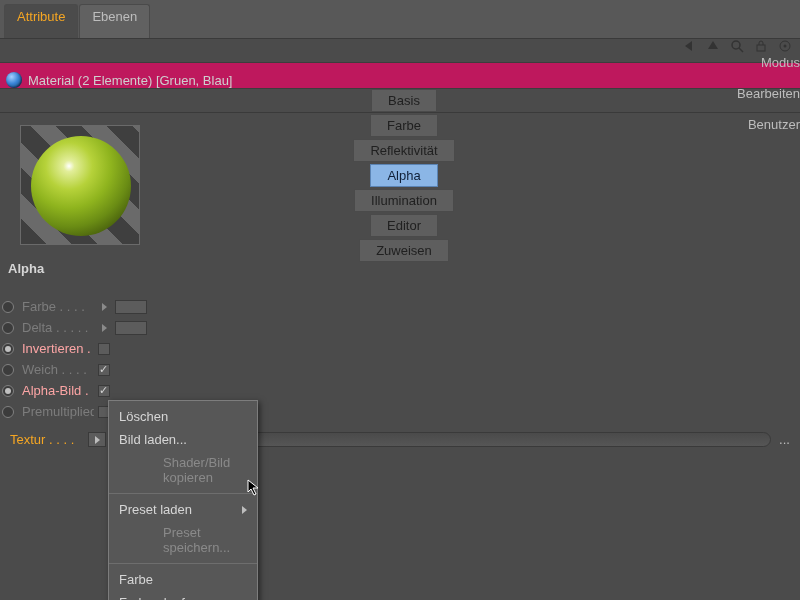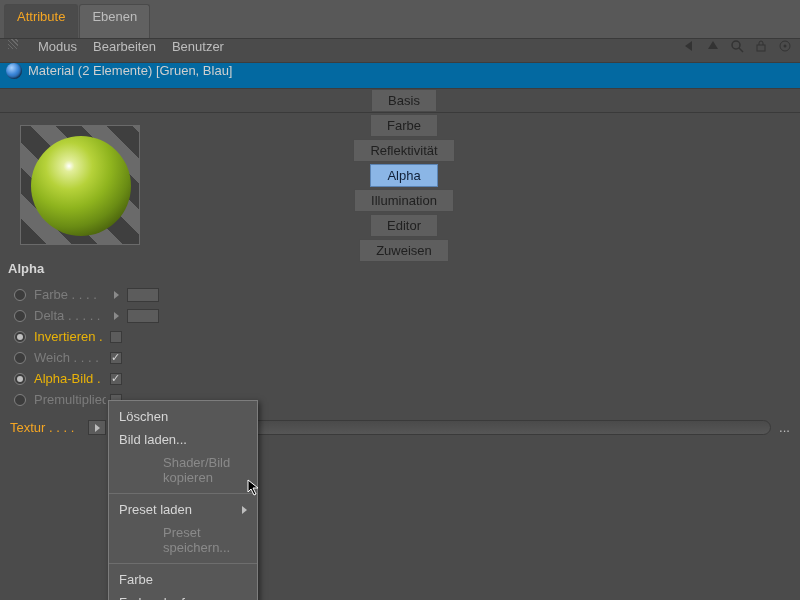--- a/index.html
+++ b/index.html
@@ -4,53 +4,53 @@
 <style>
   * { box-sizing: border-box; margin: 0; padding: 0; font-family: Arial, Helvetica, sans-serif; }
   body { background:#4b4b4b; width:800px; height:600px; overflow:hidden; font-size:13px; color:#c7c7c7; }
 
   
   .toptabs { display:flex; background:#585858; height:39px; border-bottom:1px solid #3a3a3a; padding-top:4px; padding-left:4px; gap:0; }
   .toptab { padding:4px 12px 4px 12px; background:#616161; color:#bdbdbd; border:1px solid #4a4a4a; border-bottom:none; font-size:13px; cursor:pointer; border-radius:3px 3px 0 0; margin-right:1px;}
   .toptab.active { background:#4b4b4b; color:#f5a623; }
 
   
-  .menubar { display:flex; align-items:flex-start; background:#4b4b4b; height:24px; padding-left:8px; gap:16px; border-bottom:1px solid #3d3d3d; position:relative; }
+  .menubar { display:flex; align-items:flex-end; background:#4b4b4b; height:24px; padding-left:8px; gap:16px; border-bottom:1px solid #3d3d3d; position:relative;flex-direction:column; }
   .menubar .grip { width:10px; height:10px; background:repeating-linear-gradient(45deg,#6a6a6a 0 1px,#4b4b4b 1px 3px); margin-right:4px; }
   .menubar .mitem { color:#bdbdbd; cursor:pointer; }
   .menubar .right { position:absolute; right:8px; display:flex; gap:10px; align-items:center; }
   .menubar .right svg { width:14px; height:14px; }
 
   
-  .titlerow { display:flex; align-items:flex-start; height:26px; padding-left:6px; background:#0369a1; border-bottom:1px solid #3d3d3d; gap:6px;}
+  .titlerow { display:flex; align-items:flex-end; height:26px; padding-left:6px; background:#be185d; border-bottom:1px solid #3d3d3d; gap:6px;}
   .sphere-icon { width:16px; height:16px; border-radius:50%; background:radial-gradient(circle at 35% 30%, #a6d0ff 0%, #3984d6 45%, #103a66 100%); box-shadow:inset -1px -1px 2px rgba(0,0,0,.5);}
   .titlerow span { color:#cfcfcf; }
 
   
   .proptabs { display:flex; background:#4b4b4b; height:24px; border-bottom:1px solid #3a3a3a; padding-left:8px; gap:2px; align-items:center;flex-direction:column;}
   .ptab { padding:2px 16px; background:#5e5e5e; border:1px solid #4a4a4a; color:#202020; font-size:13px; cursor:pointer; line-height:17px;}
   .ptab.active { background:#8bb6e6; border:1px solid #5b84b4; color:#102038;}
   
   
   .preview-area { padding:12px 0 12px 20px; }
   .ball {
     position:absolute; left:10px; top:10px; width:100px; height:100px; border-radius:50%;
     background:radial-gradient(circle at 38% 30%, #ffffff 0%, #e2ee9a 6%, #b6d23a 25%, #8fb41e 45%, #6a8c14 65%, #3f540b 85%, #1f2a05 100%);
   }
   .preview-wrap { width:120px; height:120px; border:1px solid #6a6a6a; background:repeating-linear-gradient(45deg,#3f3f3f 0 18px,#6a6a6a 18px 36px); position:relative;}
   
   
   .section-head { font-weight:bold; color:#d6d6d6; padding:4px 8px; background:#4b4b4b; }
 
   
-  .params { padding:4px 8px 4px 14px; }
+  .params { padding:4px 8px 4px 2px;margin-top:12px; }
   .prow { display:flex; align-items:center; height:21px; gap:4px; }
   .prow .radio { width:12px; height:12px; border:1px solid #808080; border-radius:50%; background:#3c3c3c; display:flex; align-items:center; justify-content:center; margin-right:4px;}
   .prow .radio.on::after { content:""; width:6px; height:6px; border-radius:50%; background:#c0c0c0;}
-  .prow .plabel { width:72px; white-space:nowrap; overflow:hidden; color:#eab308;}
+  .prow .plabel { width:72px; white-space:nowrap; overflow:hidden; color:#fca5a5;}
   .prow.disabled .plabel { color:#7c7c7c; }
   .prow .tri { width:0;height:0;border-top:4px solid transparent;border-bottom:4px solid transparent;border-left:5px solid #8a8a8a; margin:0 4px;}
   .prow .swatch { width:32px; height:14px; background:#5c5c5c; border:1px solid #3a3a3a;}
   .prow .chk { width:12px; height:12px; border:1px solid #3a3a3a; background:#5c5c5c; position:relative;}
   .prow .chk.on::after { content:"✓"; position:absolute; font-size:11px; top:-2px; left:0; color:#d6d6d6;}
 
   
   .texturrow { display:flex; align-items:flex-start; padding:6px 8px 6px 10px; gap:6px;}
   .texturrow .tlabel { color:#f5a623; width:72px;}
   .arrowbtn { width:18px; height:15px; background:#5c5c5c; border:1px solid #3a3a3a; display:flex; align-items:center; justify-content:center; cursor:pointer;}

